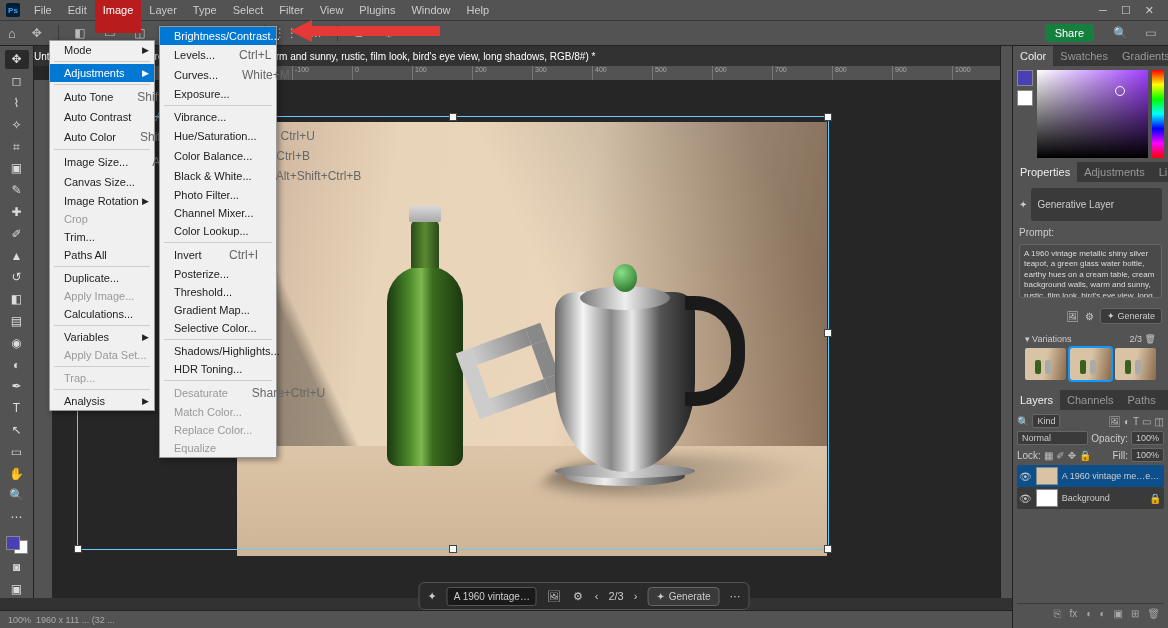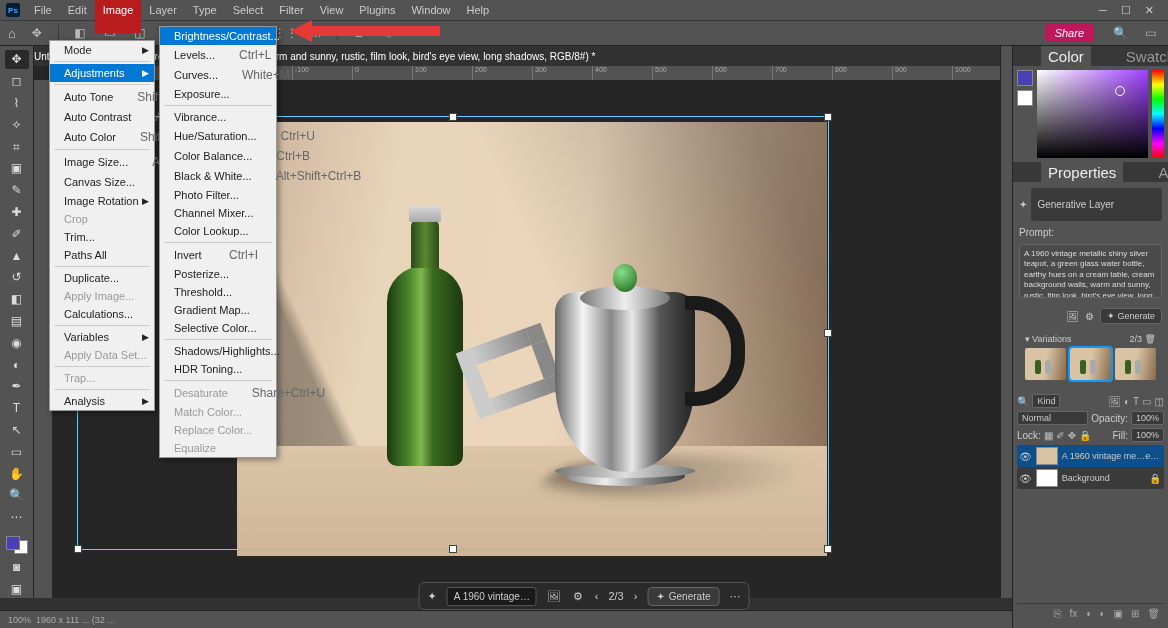--- a/index.html
+++ b/index.html
@@ -6,21 +6,21 @@
 body { background:#323232; color:#ccc; width:1168px; height:628px; overflow:hidden; position:relative; font-size:11px; }
 .menubar { background:#535353; height:20px; display:flex; align-items:center; padding:0 6px; position:relative; z-index:100; }
 .menubar .ps-icon { width:14px; height:14px; background:#001e36; color:#31a8ff; display:flex; align-items:center; justify-content:center; font-size:8px; font-weight:bold; margin-right:6px; border-radius:2px; }
 .menubar .mitem { padding:17px 8px; cursor:default; }
 .menubar .mitem.sel { background:#b91c1c; color:#fff; }
 .winctrl { margin-left:auto; display:flex; gap:14px; padding-right:8px; color:#ccc; }
 .opts { background:#535353; height:26px; border-top:1px solid #383838; border-bottom:1px solid #222; display:flex; align-items:center; padding:0 8px; gap:12px; position:relative; z-index:50; }
 .opts .home { font-size:13px; }
 .opts .sep { width:1px; height:16px; background:#3a3a3a; }
 .opts .icon { width:18px; height:18px; display:flex; align-items:center; justify-content:center; color:#bbb; font-size:12px; }
-.share-btn { background:#be185d; color:#fff; padding:3px 10px; border-radius:4px; font-size:11px; margin-left:auto; margin-right:6px;font-style:italic; }
+.share-btn { background:#15803d; color:#fff; padding:3px 10px; border-radius:4px; font-size:11px; margin-left:auto; margin-right:6px; }
 .tab-strip { background:#323232; height:20px; display:flex; align-items:center; padding-left:34px; position:relative; z-index:1; }
 .tab-strip .tab { color:#fff; font-size:10px; }
 .toolbox { position:absolute; left:0; top:46px; bottom:30px; width:34px; background:#535353; display:flex; flex-direction:column; align-items:center; padding-top:4px; gap:3px; border-right:1px solid #222; z-index:40; }
 .toolbox .tool { width:24px; height:22px; display:flex; align-items:center; justify-content:center; color:#ddd; font-size:12px; border-radius:2px; }
 .toolbox .tool.sel { background:#2a2a2a; }
 .toolbox .swatch { width:22px; height:22px; position:relative; margin-top:6px; }
 .toolbox .swatch .fg { position:absolute; width:14px; height:14px; background:#4b3fb5; border:1px solid #888; top:0; left:0; }
 .toolbox .swatch .bg { position:absolute; width:14px; height:14px; background:#fff; border:1px solid #888; bottom:0; right:0; }
 .canvas-area { position:absolute; left:34px; top:46px; right:156px; bottom:30px; background:#262626; }
 .ruler-h { position:absolute; top:20px; left:18px; right:0; height:14px; background:#535353; font-size:7px; color:#aaa; display:flex; overflow:hidden; }
@@ -54,21 +54,21 @@
 
 .gen-bar { position:absolute; left:50%; bottom:18px; transform:translateX(-50%); background:#2a2a2a; border:1px solid #555; border-radius:6px; height:28px; display:flex; align-items:center; padding:0 6px; gap:8px; z-index:45; }
 .gen-bar .fld { background:#1a1a1a; border:1px solid #555; border-radius:3px; padding:3px 6px; min-width:56px; font-size:10px; color:#ccc; }
 .gen-bar .ic { color:#ccc; font-size:11px; padding:0 2px; }
 .gen-bar .gbtn { background:#3a3a3a; border:1px solid #666; border-radius:4px; padding:3px 8px; font-size:10px; display:flex; align-items:center; gap:4px; }
 
 .rstrip { position:absolute; right:156px; top:46px; bottom:30px; width:12px; background:#535353; border-left:1px solid #222; z-index:40; }
 
 .rpanels { position:absolute; right:0; top:46px; bottom:0; width:156px; background:#535353; border-left:1px solid #222; display:flex; flex-direction:column; z-index:40; font-size:10px; }
 .pnl-tabs { display:flex; background:#383838; height:20px; align-items:center; }
-.pnl-tabs span { padding:10px 7px; color:#999; font-size:15px;margin-left:28px; }
+.pnl-tabs span { padding:10px 7px; color:#999; font-size:11px; }
 .pnl-tabs span.act { background:#535353; color:#eee; }
 .picker { height:96px; position:relative; background:#535353; padding:4px; display:flex; gap:4px; }
 .picker .sw { display:flex; flex-direction:column; gap:4px; }
 .picker .sw .c1 { width:16px; height:16px; background:#4b3fb5; border:1px solid #888; }
 .picker .sw .c2 { width:16px; height:16px; background:#fff; border:1px solid #888; }
 .picker .grad { flex:1; background:linear-gradient(to right,#fff,#a040ff),linear-gradient(to bottom,transparent,#000); background-blend-mode:multiply; position:relative; }
 .picker .grad .ring { position:absolute; width:10px; height:10px; border:1px solid #fff; border-radius:50%; left:70%; top:18%; }
 .picker .hue { width:12px; background:linear-gradient(#f00,#ff0,#0f0,#0ff,#00f,#f0f,#f00); }
 .prop-body { padding:6px; flex-direction:column; display:flex; gap:6px; }
 .prop-row { display:flex; align-items:center; gap:4px; }
@@ -289,20 +289,25 @@
     </div>
     <div class="variations">
       <div class="var-head"><span>▾</span>&nbsp;<span>Variations</span><span style="margin-left:auto">2/3</span>&nbsp;<span>🗑</span></div>
       <div class="var-thumbs">
         <div class="th"></div>
         <div class="th sel"></div>
         <div class="th"></div>
       </div>
     </div>
   </div>
+  <div class="pnl-tabs" id="layer-tabs">
+      <span class="act">Layers</span>
+      <span>Channels</span>
+      <span>Paths</span>
+    </div>
   <div class="layers-body">
     <div class="layers-ctrl">
       <span>🔍</span>
       <div class="dd">Kind</div>
       <span style="margin-left:auto"></span>
       <span class="ic">🖼</span>
       <span class="ic">◐</span>
       <span class="ic">T</span>
       <span class="ic">▭</span>
       <span class="ic">◫</span>

